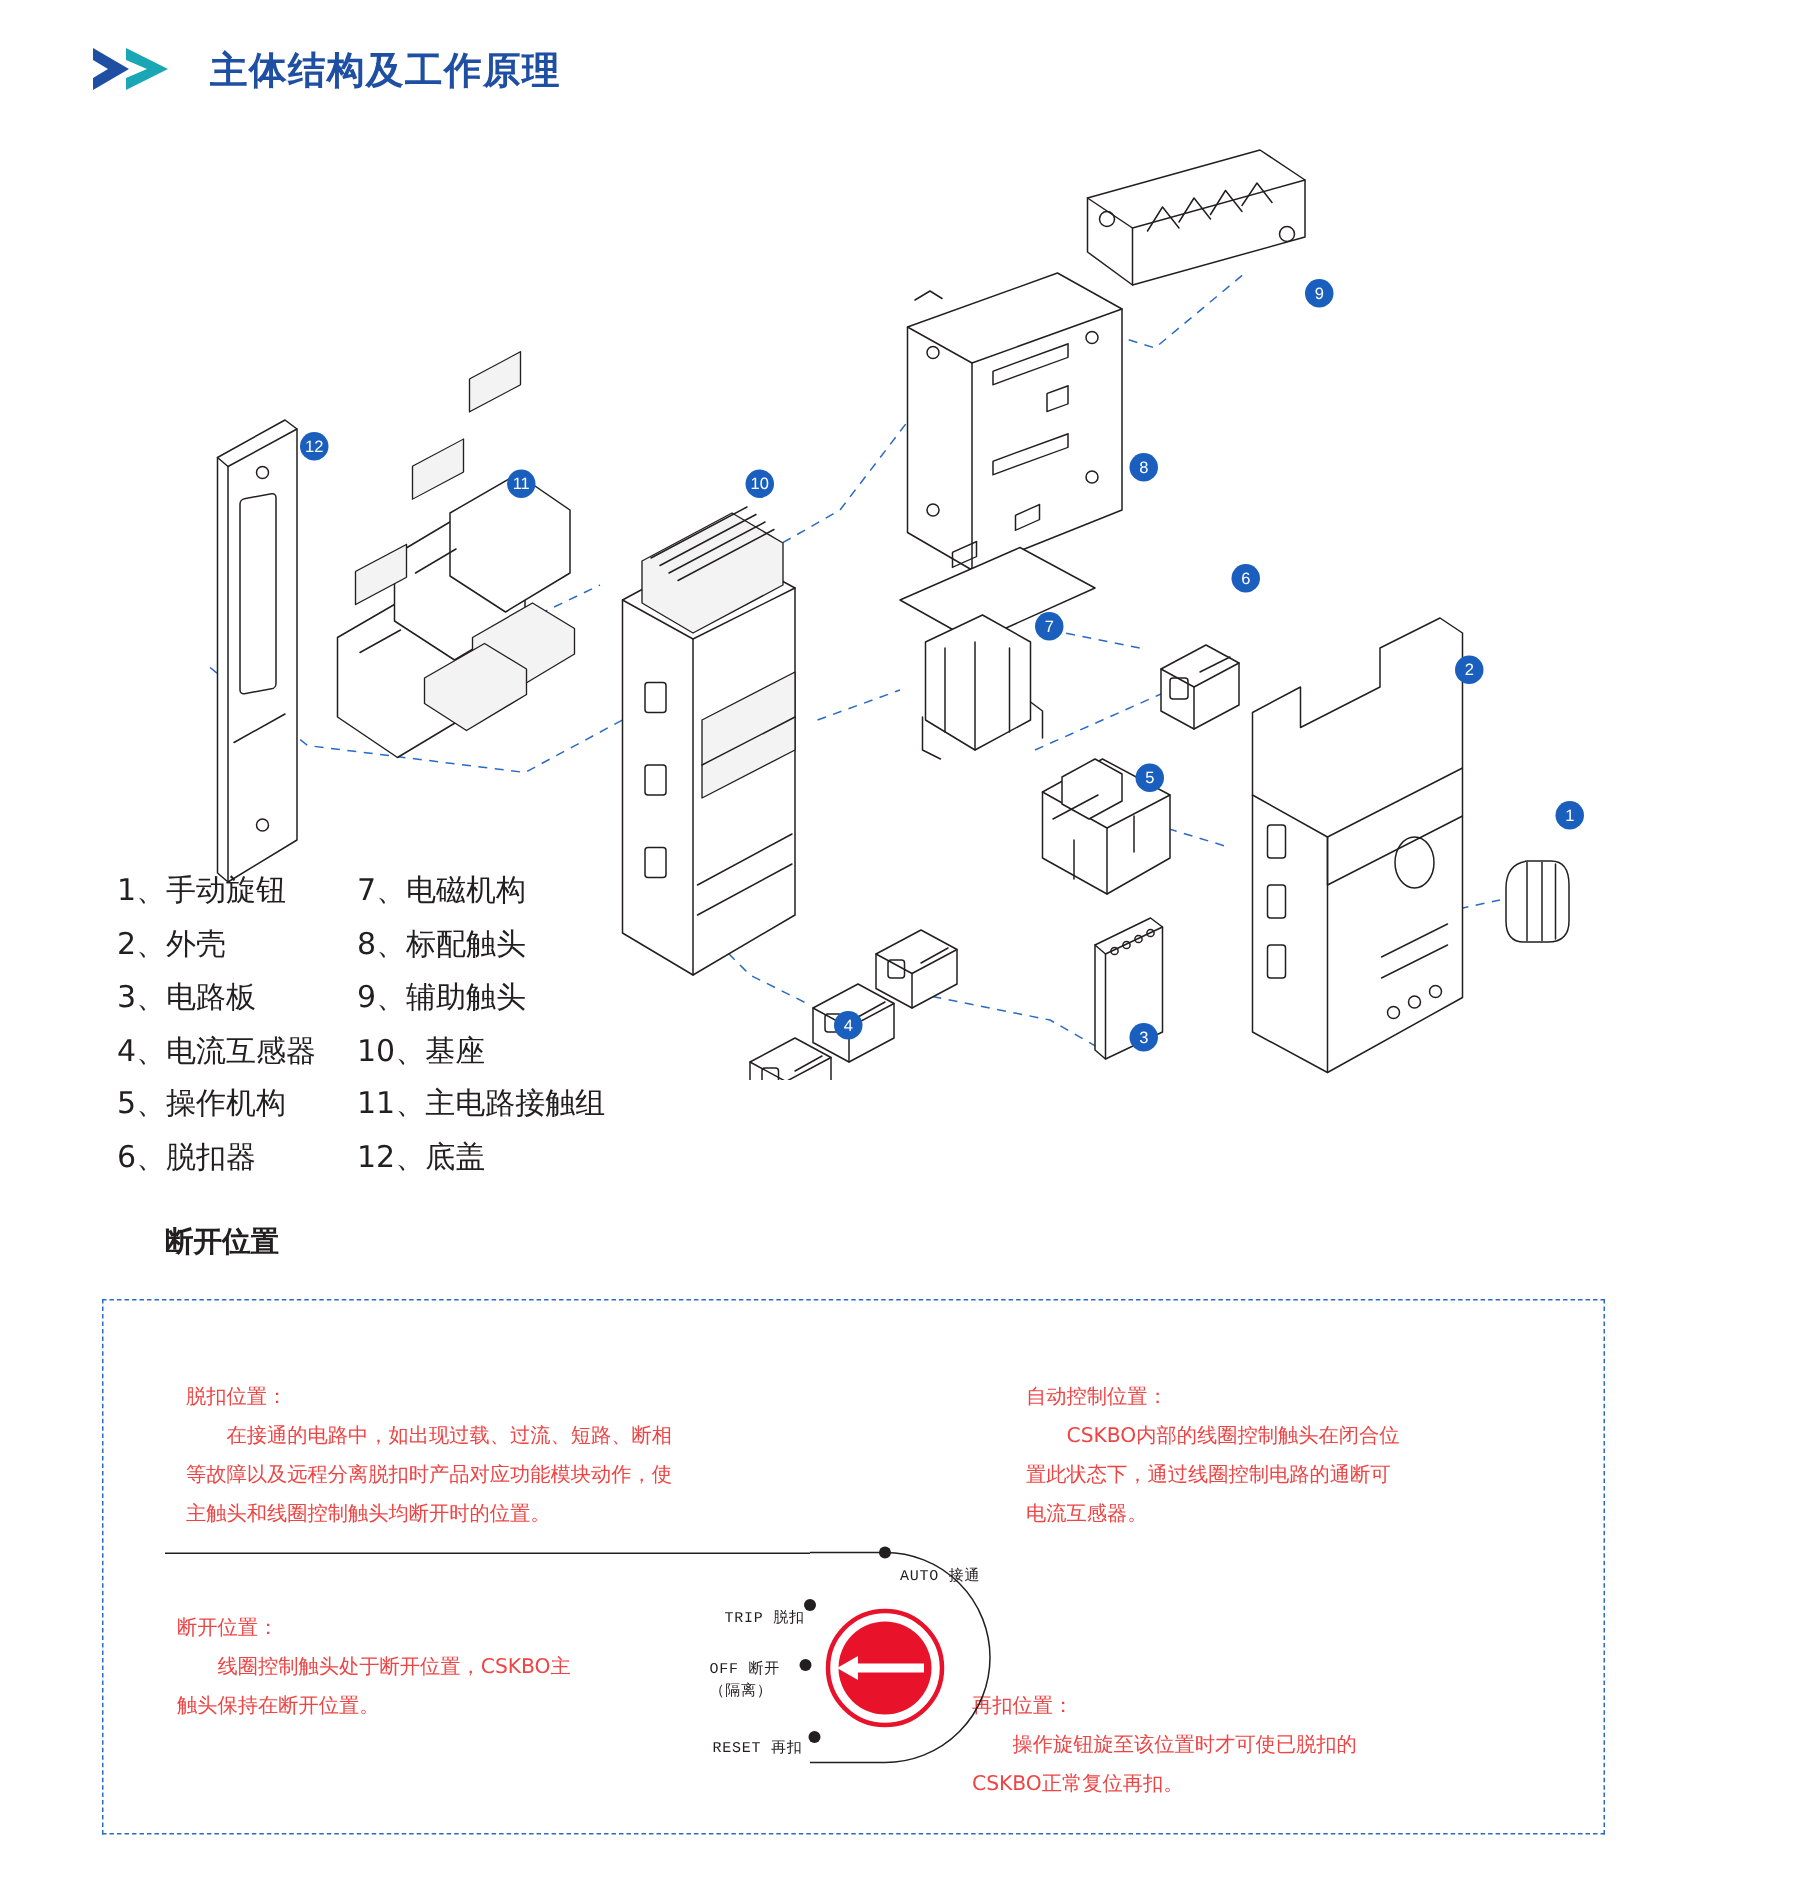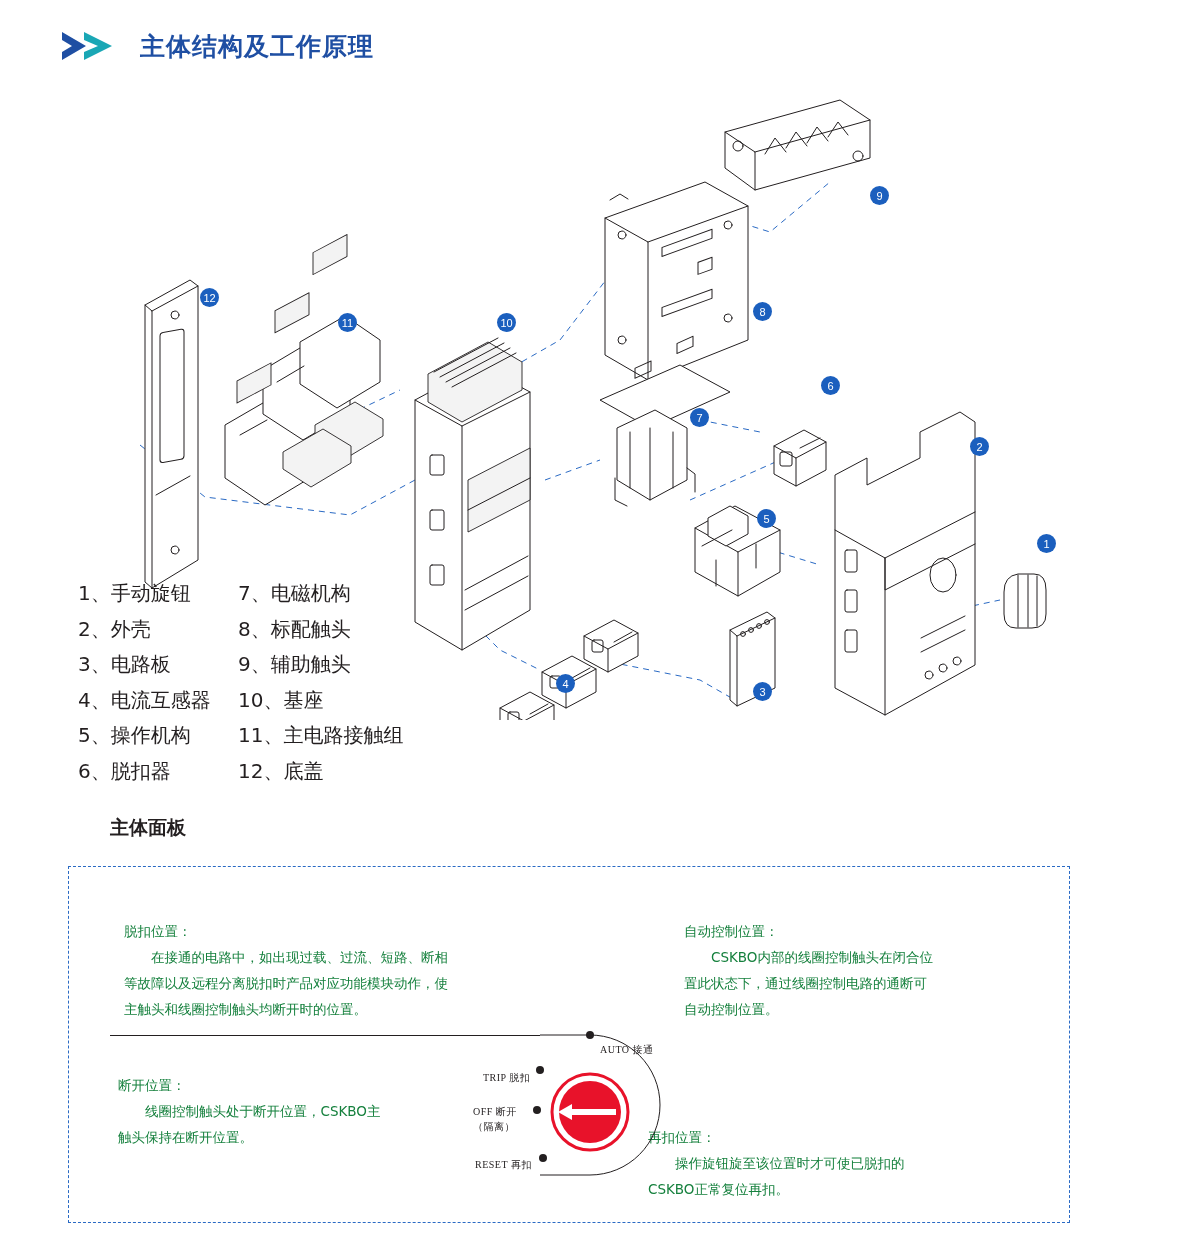--- a/index.html
+++ b/index.html
@@ -38,33 +38,33 @@
   
   .section-title{
     position:absolute;left:110px;top:815px;font-size:19px;font-weight:bold;color:#231f20;
     font-family:"DejaVu Sans","Liberation Sans",sans-serif;
   }
   .panel-box{
     position:absolute;left:68px;top:866px;width:1000px;height:355px;
     border:1px dashed #2a6ac4;
   }
   .txt{
-    position:absolute;font-size:13.5px;line-height:26px;color:#15803d;
+    position:absolute;font-size:13.5px;line-height:26px;color:#ef4444;
     font-family:"DejaVu Sans","Liberation Sans",sans-serif;
   }
   .txt .ind{display:block;}
   .txt .ind.first{text-indent:2em;}
   .b-trip{left:124px;top:918px;width:420px;}
   .b-auto{left:684px;top:918px;width:330px;}
   .b-off{left:118px;top:1072px;width:340px;}
   .b-reset{left:648px;top:1124px;width:350px;}
   .hline{position:absolute;left:110px;top:1035px;width:430px;height:1px;background:#231f20;}
   .dial-wrap{position:absolute;left:440px;top:1010px;width:260px;height:180px;}
   .dial-label{position:absolute;font-size:10px;letter-spacing:.5px;white-space:nowrap;
-    font-family:Liberation Serif, serif;color:#231f20;}
+    font-family:Liberation Mono, monospace;color:#231f20;}
   .l-auto{left:160px;top:33px;}
   .l-trip{left:43px;top:61px;text-align:right;}
   .l-off{left:33px;top:95px;}
   .l-off2{left:33px;top:110px;}
   .l-reset{left:35px;top:148px;}
 </style>
 </head>
 <body>
 
 <div class="header">
@@ -283,36 +283,36 @@
   <div class="legend-col c2">
     <div class="legend-item">7、电磁机构</div>
     <div class="legend-item">8、标配触头</div>
     <div class="legend-item">9、辅助触头</div>
     <div class="legend-item">10、基座</div>
     <div class="legend-item">11、主电路接触组</div>
     <div class="legend-item">12、底盖</div>
   </div>
 </div>
 
-<div class="section-title">主体面板</div>
+<div class="section-title">断开位置</div>
 
 <div class="panel-box"></div>
 
 <div class="txt b-trip">
   <span class="ind">脱扣位置：</span>
   <span class="ind first">在接通的电路中，如出现过载、过流、短路、断相</span>
   <span class="ind">等故障以及远程分离脱扣时产品对应功能模块动作，使</span>
   <span class="ind">主触头和线圈控制触头均断开时的位置。</span>
 </div>
 
 <div class="txt b-auto">
   <span class="ind">自动控制位置：</span>
   <span class="ind first">CSKBO内部的线圈控制触头在闭合位</span>
   <span class="ind">置此状态下，通过线圈控制电路的通断可</span>
-  <span class="ind">自动控制位置。</span>
+  <span class="ind">电流互感器。</span>
 </div>
 
 <div class="hline"></div>
 
 <div class="txt b-off">
   <span class="ind">断开位置：</span>
   <span class="ind first">线圈控制触头处于断开位置，CSKBO主</span>
   <span class="ind">触头保持在断开位置。</span>
 </div>
 

